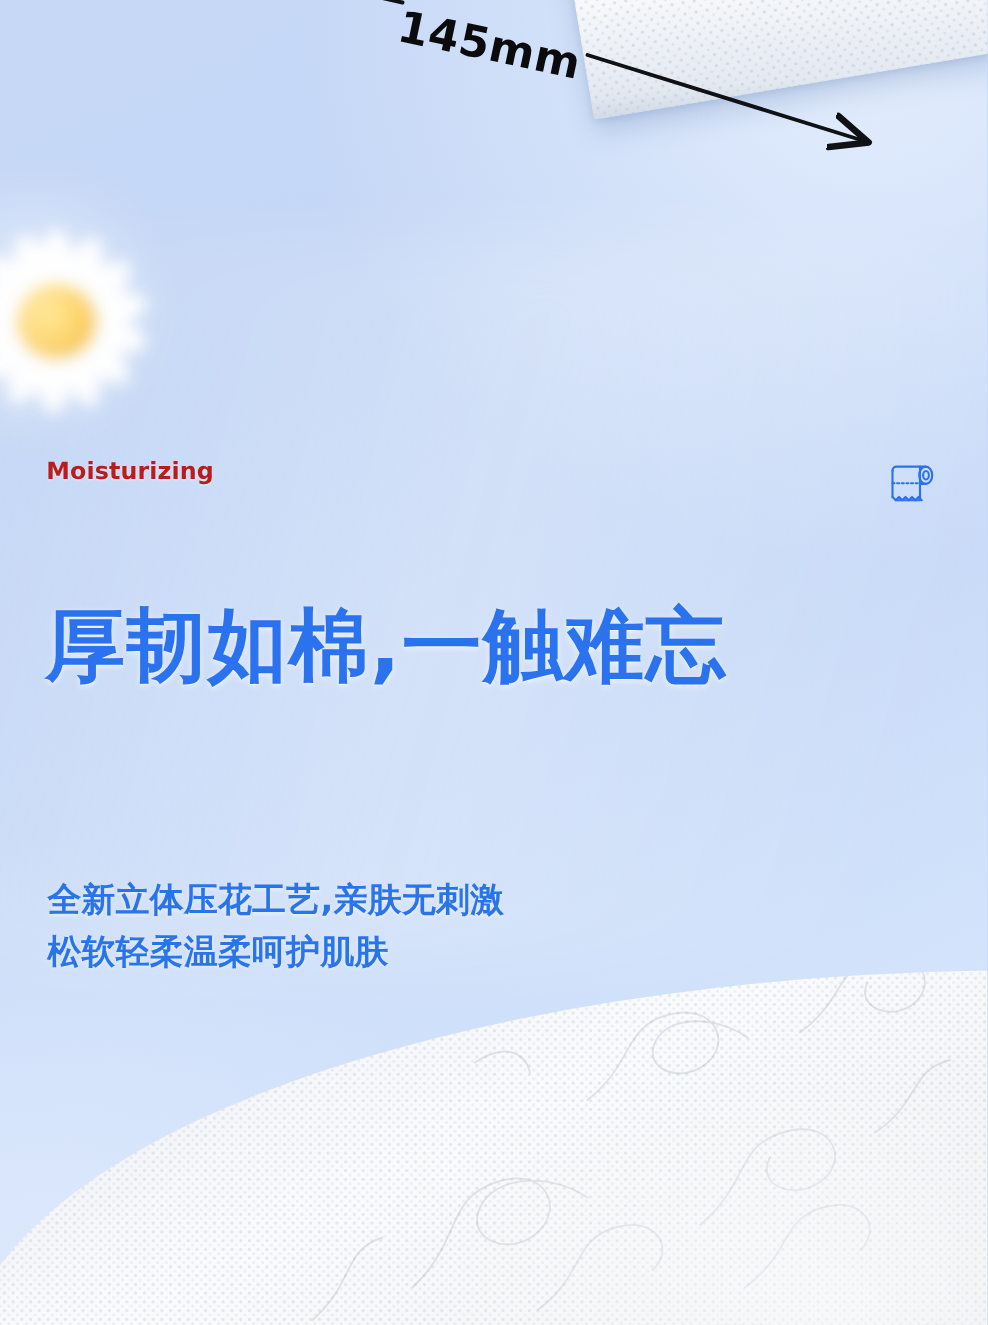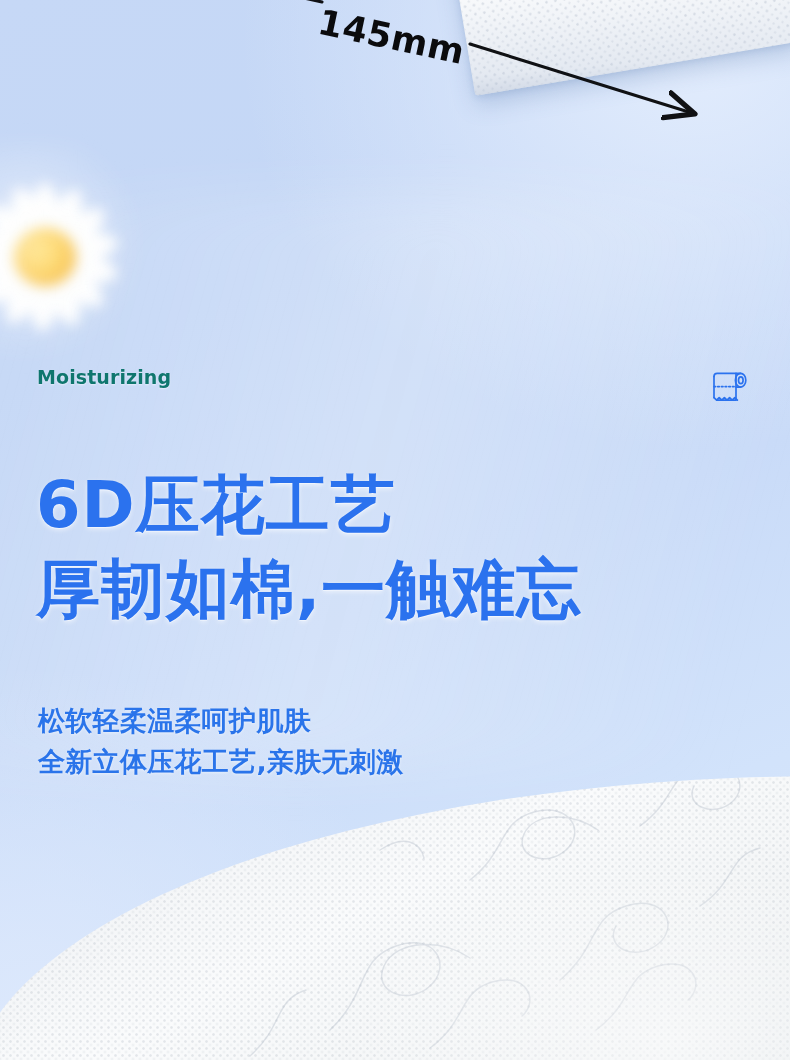--- a/index.html
+++ b/index.html
@@ -80,21 +80,21 @@
     position:absolute;left:-30px;top:-26px;width:238px;height:232px;
     background:radial-gradient(circle at 42% 44%, rgba(255,255,255,.55) 0%, rgba(255,255,255,0) 62%);
     filter:blur(10px);
   }
 
   
   .eyebrow{
     position:absolute;left:37px;top:364px;
     font-family:"DejaVu Sans",sans-serif;
     font-size:19px;font-weight:700;line-height:1.42;
-    color:#0f766e;letter-spacing:.1px;
+    color:#b91c1c;letter-spacing:.1px;
     text-shadow:0 1px 2px rgba(255,255,255,.55);
   }
 
   
   .roll-icon{position:absolute;left:706px;top:364px;width:46px;height:46px;}
 
   
   .headline{
     position:absolute;left:36px;top:470px;width:700px;
     color:#2b72ee;
@@ -203,27 +203,26 @@
       <ellipse cx="34.6" cy="16.2" rx="5.2" ry="6.9"></ellipse>
       <path d="M30,9.3 L34.6,9.3"></path>
       <path d="M30,23.1 L34.6,23.1"></path>
       <ellipse cx="34.8" cy="16.2" rx="2.3" ry="3.4"></ellipse>
       <path d="M8,22.6 L30,22.6" stroke-dasharray="1.6 2.1"></path>
       <path d="M8,33.6 l2.6,2.6 l2.6,-2.6 l2.6,2.6 l2.6,-2.6 l2.6,2.6 l2.6,-2.6 l2.6,2.6 l2.6,-2.6 l2.6,2.6"></path>
     </g>
   </svg>
 
   <div class="headline">
-    <div class="hl1">6D压花工艺</div>
     <div class="hl2">厚韧如棉,一触难忘</div>
   </div>
 
   <div class="subtitle">
+    <div>全新立体压花工艺,亲肤无刺激</div>
     <div>松软轻柔温柔呵护肌肤</div>
-    <div>全新立体压花工艺,亲肤无刺激</div>
   </div>
 
   <div class="drape">
     <div class="drape-clip">
       <div class="drape-base"></div>
       <div class="drape-tex-dots"></div>
       <div class="drape-tex-dots2"></div>
       <svg class="drape-swirl" viewBox="0 0 790 330" preserveAspectRatio="none">
         <g fill="none" stroke="#aab4c2" stroke-width="1.5" stroke-linecap="round">
           <path d="M330,300 C370,262 356,230 396,216 C436,202 452,236 430,256 C408,276 372,262 384,236 C396,210 440,208 470,228"></path>

